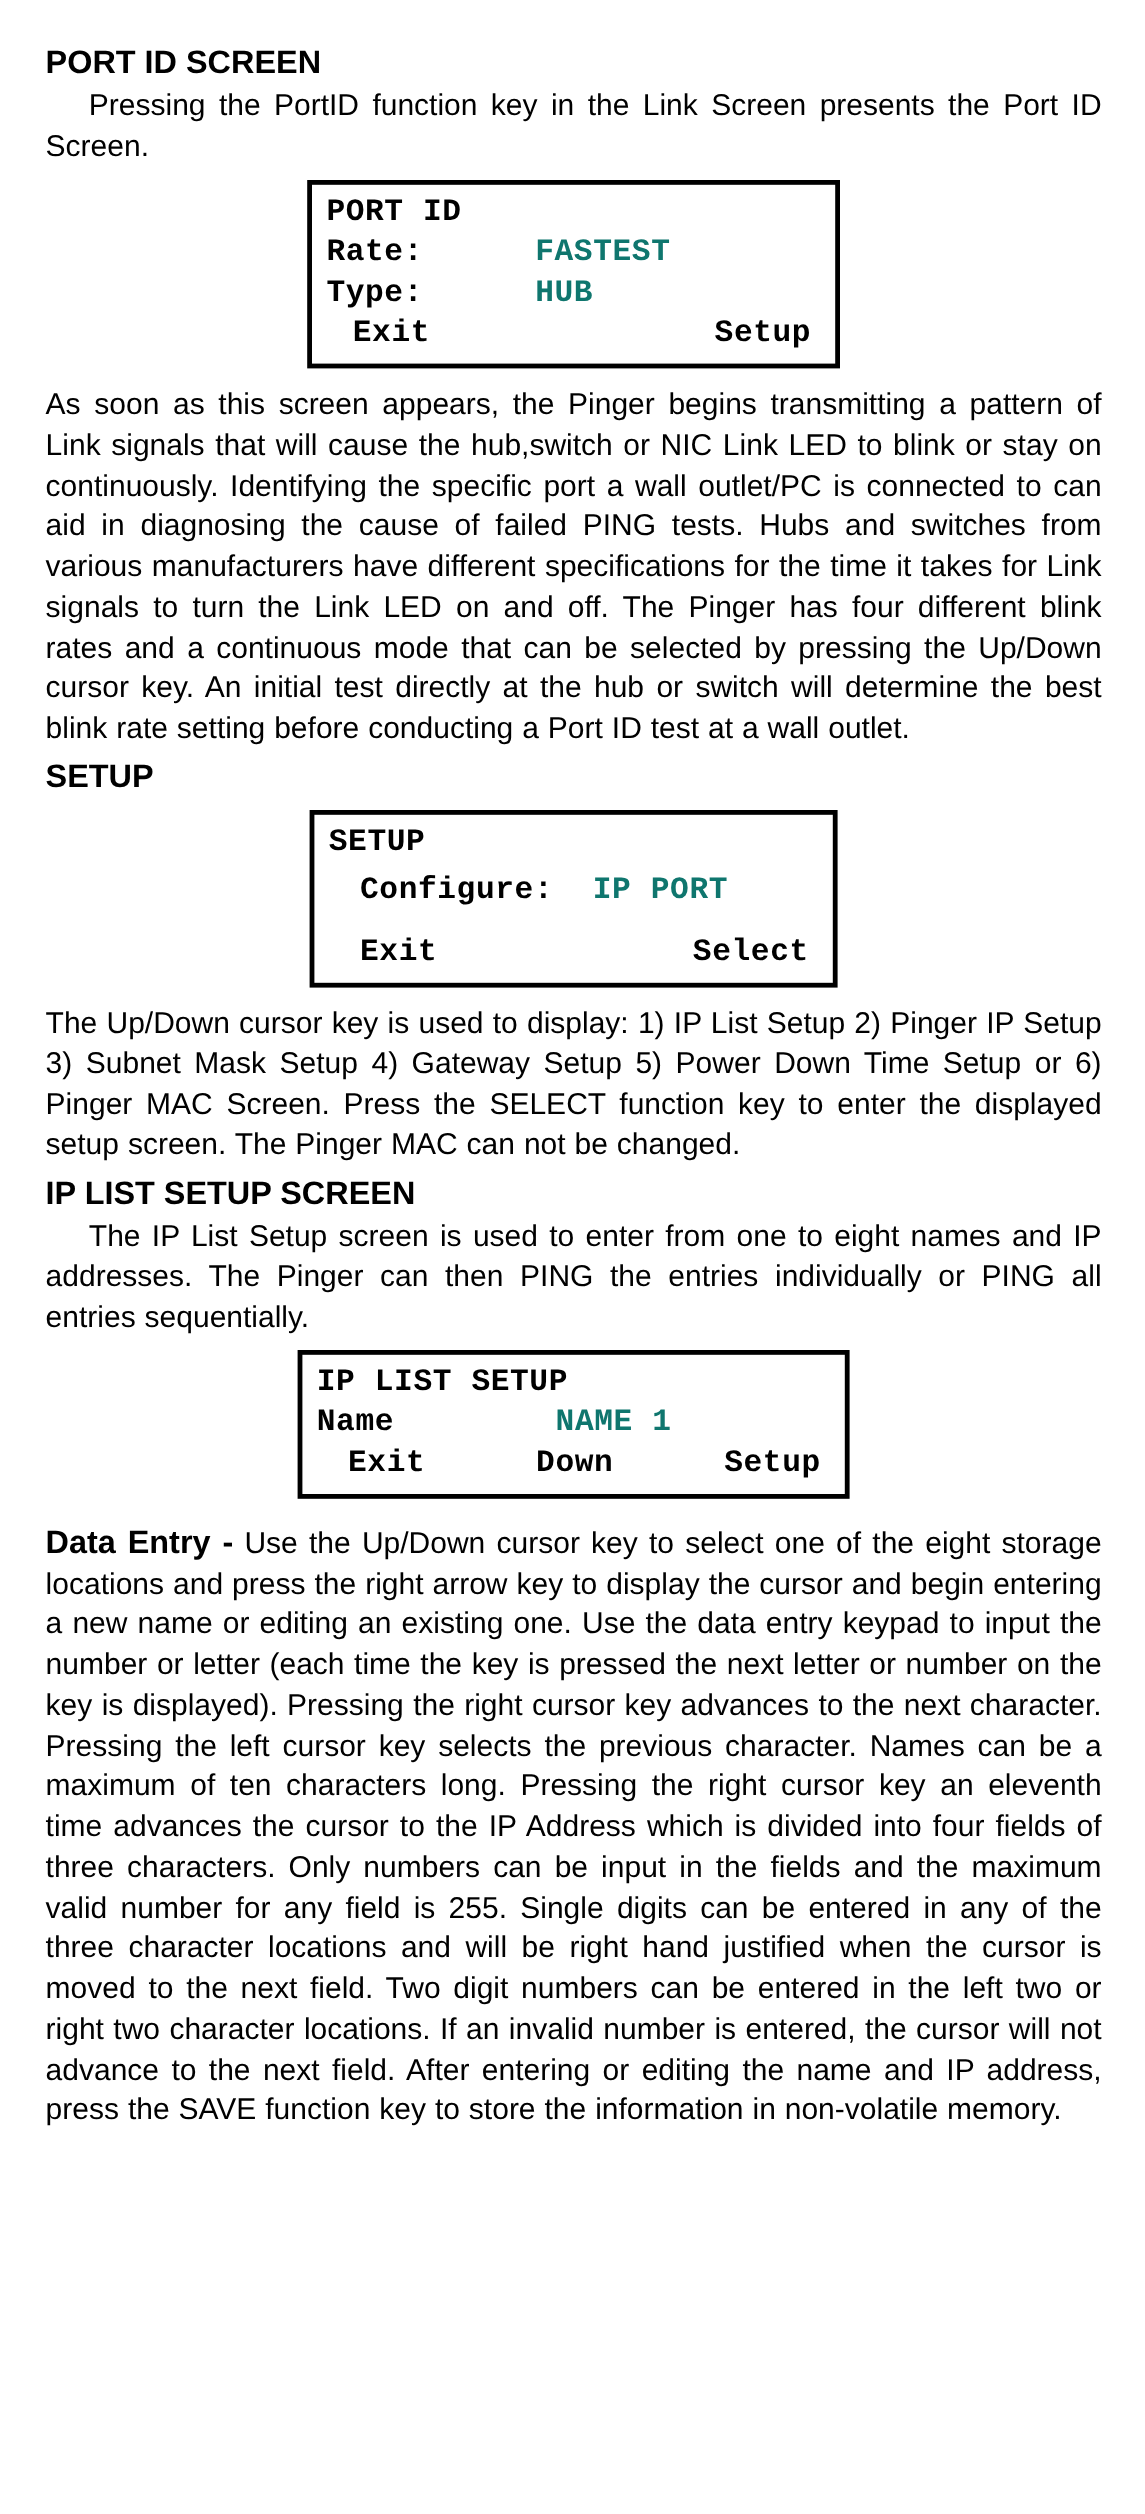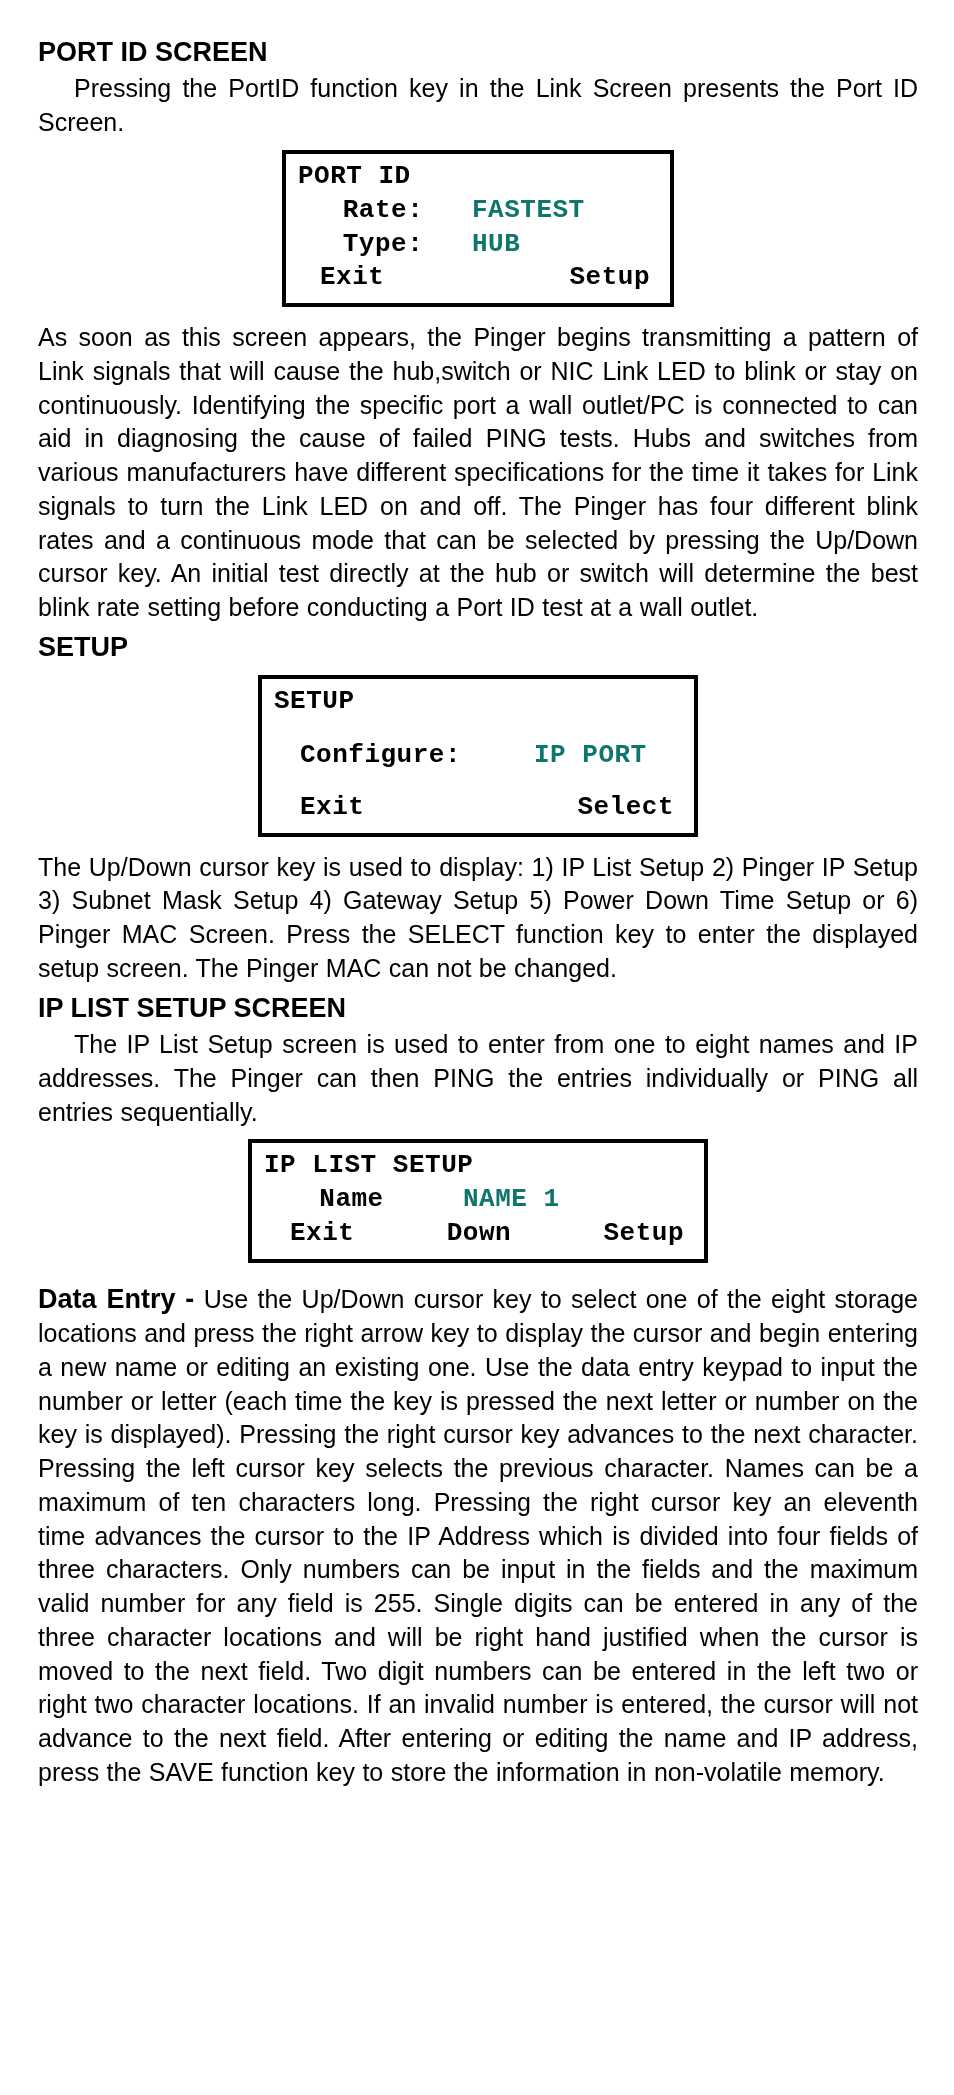--- a/index.html
+++ b/index.html
@@ -59,25 +59,25 @@
     font-family: "Courier New", monospace;
     font-weight: bold;
   }
   .screen-fnrow3 {
     display: flex;
     justify-content: space-between;
     font-family: "Courier New", monospace;
     font-weight: bold;
   }
   
-  .screen.port { width: 392px; }
+  .screen.port { width: 444px; }
   .screen.setup { width: 440px; }
   .screen.iplist { width: 460px; }
   .kv { display: flex; }
-  .kv .k { text-align: center; width: 170px; padding-right: 4px; }
+  .kv .k { text-align: left; width: 170px; padding-right: 4px; }
   .kv .v { }
   .kv.iplist .k { width: 175px; }
 </style>
 </head>
 <body>
 
 <div class="page">
 
   <div class="heading">PORT ID SCREEN</div>
   <p class="para first">Pressing the PortID function key in the Link Screen presents the Port ID Screen.</p>
@@ -97,21 +97,21 @@
       <span style="padding-right:8px">Setup</span>
     </div>
   </div>
 
   <p class="para">As soon as this screen appears, the Pinger begins transmitting a pattern of Link signals that will cause the hub,switch or NIC Link LED to blink or stay on continuously. Identifying the specific port a wall outlet/PC is connected to can aid in diagnosing the cause of failed PING tests. Hubs and switches from various manufacturers have different specifications for the time it takes for Link signals to turn the Link LED on and off. The Pinger has four different blink rates and a continuous mode that can be selected by pressing the Up/Down cursor key.  An initial test directly at the hub or switch will determine the best blink rate setting before conducting a Port ID test at a wall outlet.</p>
 
   <div class="heading">SETUP</div>
 
   <div class="screen setup">
     <div class="screen-title">SETUP</div>
-    <div class="kv" style="margin:20px 0 18px 0;gap:40px;">
+    <div class="kv" style="margin:6px 0 18px 0;">
       <span class="k" style="width:190px; text-align:left; padding-left:26px;">Configure:</span>
       <span class="v dim">IP PORT</span>
     </div>
     <div class="screen-fnrow">
       <span style="padding-left:26px">Exit</span>
       <span style="padding-right:8px">Select</span>
     </div>
   </div>
 
   <p class="para">The Up/Down cursor key is used to display: 1) IP List Setup 2) Pinger IP Setup 3) Subnet Mask Setup 4) Gateway Setup 5) Power Down Time Setup or 6) Pinger MAC Screen. Press the SELECT function key to enter the displayed setup screen. The Pinger MAC can not be changed.</p>

